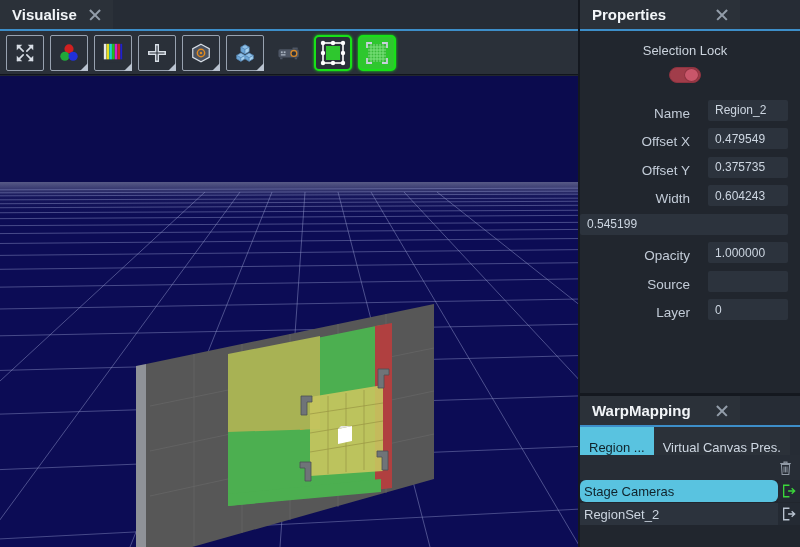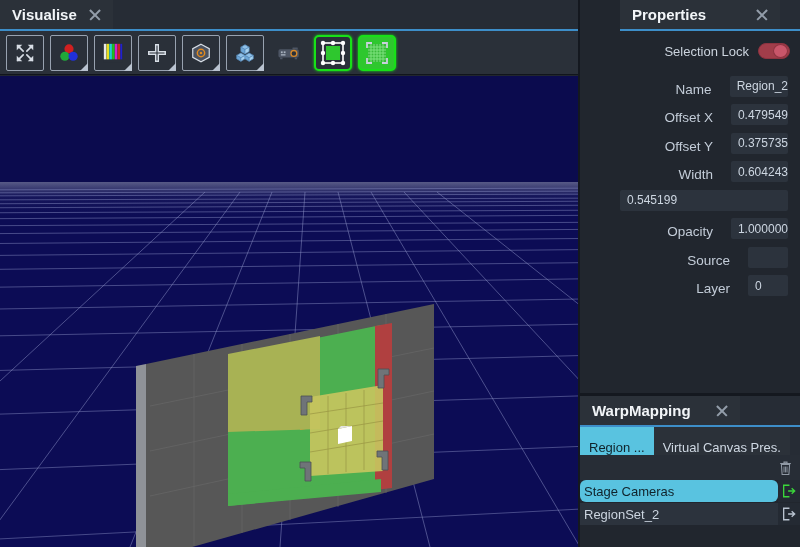--- a/index.html
+++ b/index.html
@@ -84,26 +84,25 @@
   
   #grid-svg { position: absolute; left: 0; top: 0; width: 578px; height: 471px; }
 
   
   #scene { position: absolute; left: 0; top: 0; width: 578px; height: 471px; }
 
   
   #properties-panel {
     position: absolute; left: 580px; top: 0; width: 220px; height: 393px;
     background: #21262e;
-    padding-left: 40px;
   }
   .prop-body { padding-top: 6px; }
   .selection-lock-row {
     display: flex; align-items: center; justify-content: flex-end;
-    gap: 9px; padding: 6px 10px 9px 0;
+    gap: 9px; padding: 6px 10px 9px 0; flex-direction: column;
   }
   .selection-lock-row .sl-label { color: #ccd4de; font-size: 13px; }
   .toggle {
     width: 32px; height: 16px; border-radius: 9px;
     background: #a13d4a; border: 1px solid #8d3340;
     position: relative; cursor: pointer;
   }
   .toggle .knob {
     position: absolute; right: 1px; top: 0px;
     width: 15px; height: 14px; border-radius: 50%;

